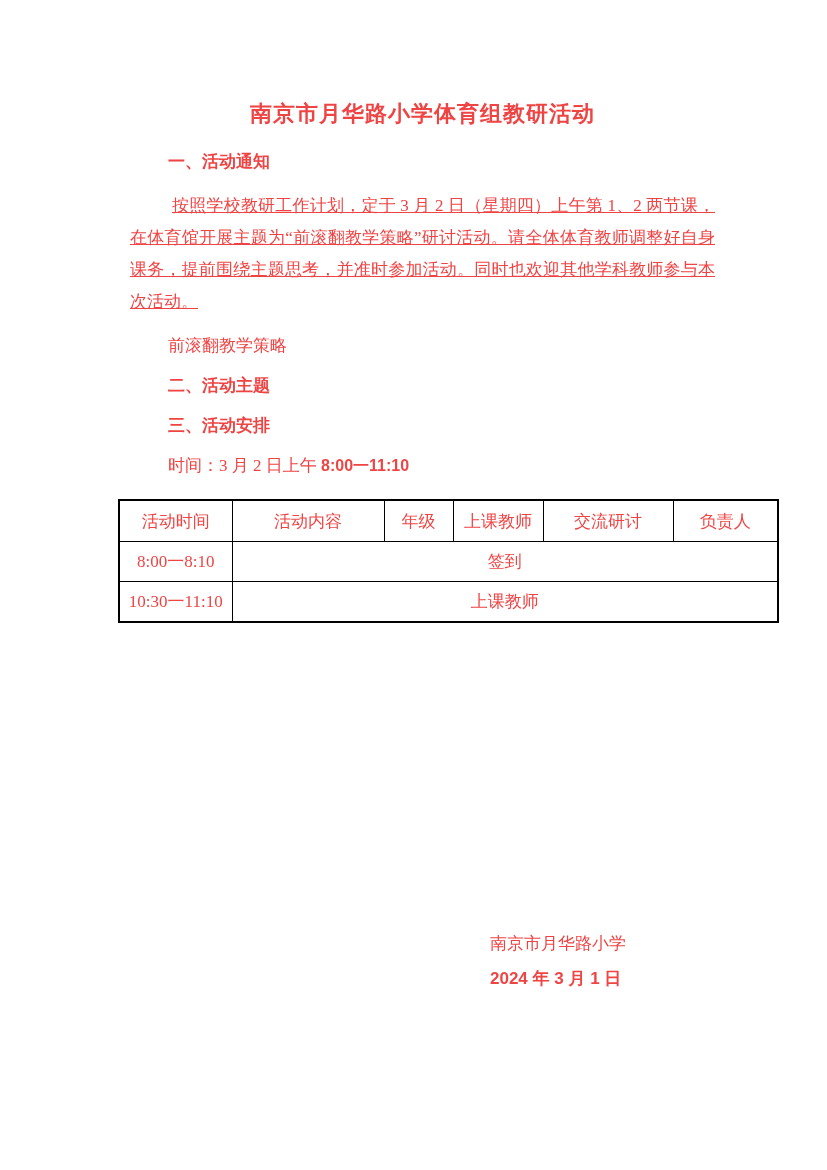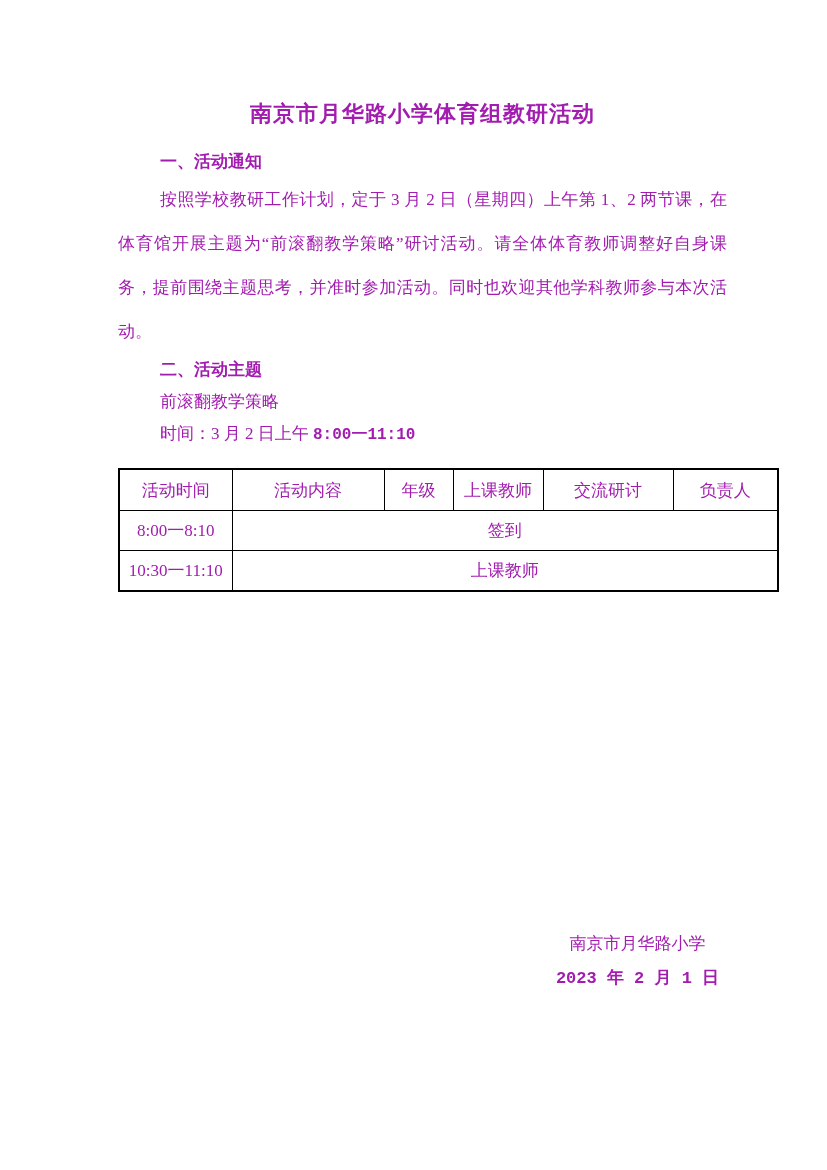--- a/index.html
+++ b/index.html
@@ -5,21 +5,21 @@
   html, body {
     margin: 0;
     padding: 0;
     background: #ffffff;
   }
   .page {
     position: relative;
     width: 827px;
     height: 1170px;
     background: #ffffff;
-    color: #a21caf;
+    color: #ef4444;
     font-family: "Liberation Serif", "DejaVu Serif", serif;
     font-size: 17px;
     overflow: hidden;
   }
   .content {
     position: absolute;
     left: 118px;
     top: 96px;
     width: 609px;
   }
@@ -27,37 +27,38 @@
     font-size: 22px;
     font-weight: bold;
     text-align: center;
     line-height: 36px;
     letter-spacing: 1px;
     margin: 0 0 14px 0;
     white-space: nowrap;
   }
   .line {
     line-height: 32px;
-    margin: 0;
+    margin: 8px;
   }
   .heading {
     font-weight: bold;
     padding-left: 42px;
   }
   .indent {
     padding-left: 42px;
   }
   .para {
-    line-height: 44px;
+    line-height: 32px;
     text-indent: 42px;
     text-align: justify;
-    margin: 0;
+    margin: 12px;
+    text-decoration: underline;
   }
   .num-sans {
-    font-family: Liberation Mono, monospace;
+    font-family: Liberation Sans, sans-serif;
     font-weight: 600;
     font-size: 16px;
   }
   table.schedule {
     border-collapse: collapse;
     table-layout: fixed;
     width: 659px;
     margin-top: 17px;
     border: 2px solid #000000;
   }
@@ -69,41 +70,42 @@
     font-size: 17px;
     overflow: hidden;
   }
   tr.hdr td { height: 40px; }
   tr.r td { height: 39px; font-family: Liberation Serif, serif; }
   .signature {
     position: absolute;
     left: 490px;
     top: 926px;
     width: 295px;
-    text-align: center;
+    text-align: left;
     line-height: 35px;
   }
 </style>
 </head>
 <body>
 
 <div class="page">
 
   <div class="content">
 
     <p class="doc-title">南京市月华路小学体育组教研活动</p>
 
     <p class="line heading">一、活动通知</p>
 
     <p class="para">按照学校教研工作计划，定于 3 月 2 日（星期四）上午第 1、2 两节课，在体育馆开展主题为“前滚翻教学策略”研讨活动。请全体体育教师调整好自身课务，提前围绕主题思考，并准时参加活动。同时也欢迎其他学科教师参与本次活动。</p>
 
+    <p class="line indent">前滚翻教学策略</p>
+
     <p class="line heading">二、活动主题</p>
 
-    <p class="line indent">前滚翻教学策略</p>
-
+    <p class="line heading">三、活动安排</p>
 
     <p class="line indent"><span>时间：3 月 2 日上午 </span><span class="num-sans">8:00一11:10</span></p>
 
 
 
     <table class="schedule">
       <colgroup>
         <col style="width:113px">
         <col style="width:152px">
         <col style="width:69px">
@@ -128,16 +130,16 @@
           <td>10:30一11:10</td>
           <td colspan="5">上课教师</td>
         </tr>
       </tbody>
     </table>
 
   </div>
 
   <div class="signature">
     <div>南京市月华路小学</div>
-    <div class="num-sans" style="font-size:17px">2023 年 2 月 1 日</div>
+    <div class="num-sans" style="font-size:17px">2024 年 3 月 1 日</div>
   </div>
 
 </div>
 
 </body></html>

